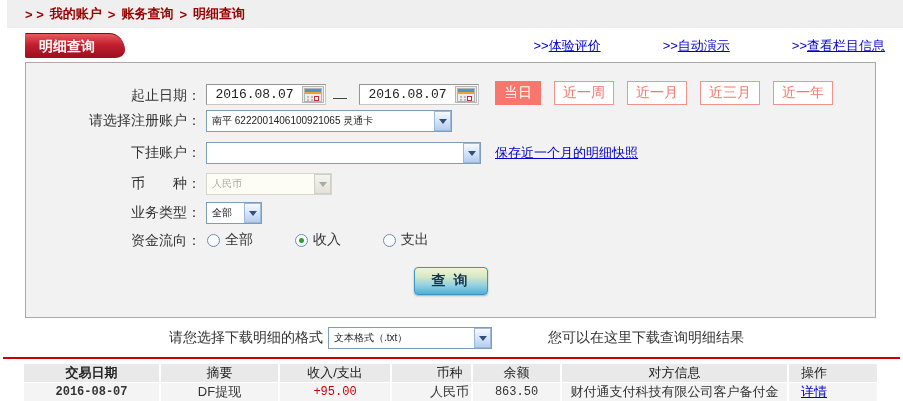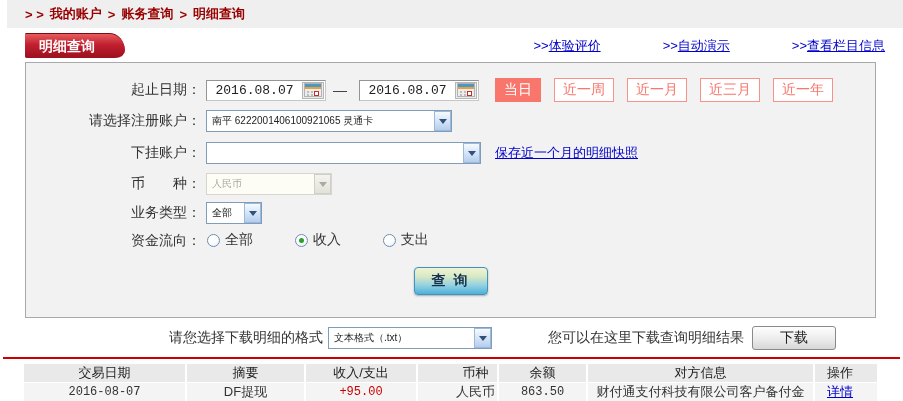--- a/index.html
+++ b/index.html
@@ -88,21 +88,21 @@
            background:linear-gradient(180deg,#fefefe 0%,#ececec 55%,#d7d7d7 100%); }
 
   
   .redline { margin:4px 3px 0 3px; border-top:2px solid #cc0000; }
   .rtable { margin:5px 0 0 24px; width:853px; font-size:13px; }
   .thead, .trow { display:flex; height:18px; line-height:18px; }
   .thead { background:#e9e9e9; color:#222; }
   .trow  { background:#f4f4f4; margin-top:1px; color:#333; }
   .cell { text-align:center; overflow:hidden; white-space:nowrap; }
   .cell + .cell { border-left:2px solid #fff; }
-  .c1{width:161px;} .c2{width:119px;} .c3{width:112px;} .c4{width:81px;padding-left:36px;}
+  .c1{width:135px;font-weight:bold;} .c2{width:119px;} .c3{width:112px;} .c4{width:81px;padding-left:36px;}
   .c5{width:89px;} .c6{width:227px;} .c7{width:52px;}
   .mono { font-family:"Liberation Mono", monospace; font-size:12px; }
   .amount { color:#cc0000; }
   .detlink { color:#0000cc; text-decoration:underline; cursor:pointer; }
 </style>
 </head>
 <body>
 
 <div class="topbar">
   <span>&gt; &gt;</span>
@@ -117,21 +117,21 @@
   <div class="tab">明细查询</div>
   <div class="hlinks">
     <a class="hlink"><span class="pfx">&gt;&gt;</span><span class="txt">体验评价</span></a>
     <a class="hlink"><span class="pfx">&gt;&gt;</span><span class="txt">自动演示</span></a>
     <a class="hlink"><span class="pfx">&gt;&gt;</span><span class="txt">查看栏目信息</span></a>
   </div>
 </div>
 
 <div class="panel">
 
-  <div class="frow" style="height:30px;">
+  <div class="frow" style="height:30px;align-items:flex-end;">
     <span class="flabel">起止日期：</span>
     <span class="datebox">
       <span class="dateval">2016.08.07</span>
       <button class="calbtn">
         <svg width="18" height="14" viewBox="0 0 18 14">
           <rect x="0.5" y="0.5" width="17" height="13" fill="#ededed" stroke="#b3b3b3"></rect>
           <rect x="1" y="1" width="16" height="3" fill="#4898c8"></rect>
           <rect x="1" y="4" width="16" height="2" fill="#f0a030"></rect>
           <rect x="3" y="8" width="2" height="2" fill="#bdbdbd"></rect>
             <rect x="7" y="8" width="2" height="2" fill="#bdbdbd"></rect>
@@ -219,21 +219,20 @@
   </div>
 </div>
 
 <div class="downrow">
   <span class="dlabel">请您选择下载明细的格式</span>
   <span class="xpsel" style="width:164px;">
     <span class="val">文本格式（.txt）</span>
     <span class="arrowbox"></span>
   </span>
   <span class="dhint">您可以在这里下载查询明细结果</span>
-  <button class="dlbtn">下载</button>
 </div>
 
 <div class="redline"></div>
 <div class="rtable">
   <div class="thead">
     <span class="cell c1">交易日期</span>
     <span class="cell c2">摘要</span>
     <span class="cell c3">收入/支出</span>
     <span class="cell c4">币种</span>
     <span class="cell c5">余额</span>

